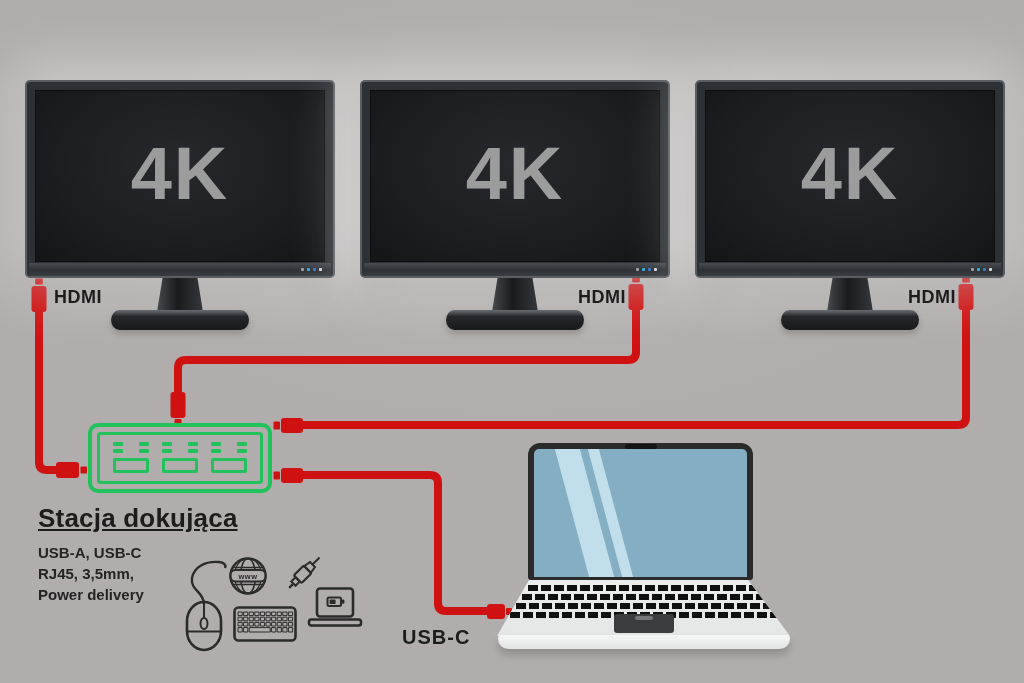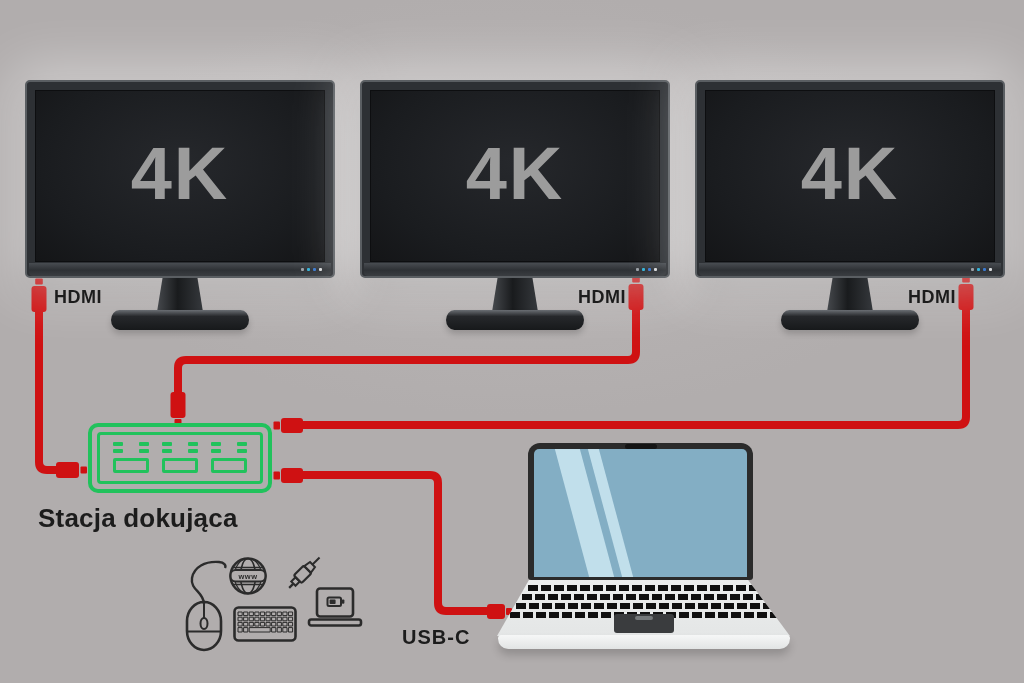--- a/index.html
+++ b/index.html
@@ -52,21 +52,21 @@
   
   .hdmi-label{
     position:absolute;top:287px;font-size:18px;font-weight:bold;color:var(--label-text,#1c1c1c);
     letter-spacing:.5px;z-index:3;
   }
   .hl1{left:54px}
   .hl2{left:570px;width:56px;text-align:right}
   .hl3{left:900px;width:56px;text-align:right}
   .dock-title{
     position:absolute;left:38px;top:503px;font-size:26px;font-weight:bold;
-    color:var(--label-text,#1c1c1c);letter-spacing:.2px;z-index:3;
+    color:var(--label-text,#1c1c1c);letter-spacing:.2px;z-index:3;text-decoration:underline;
   }
   .dock-features{
     position:absolute;left:38px;top:542px;font-size:15px;font-weight:bold;line-height:21px;
     color:#242424;z-index:3;
   }
   .usbc-label{
     position:absolute;left:402px;top:626px;font-size:20px;font-weight:bold;
     color:var(--label-text,#1c1c1c);letter-spacing:1px;z-index:3;
   }
   
@@ -258,20 +258,25 @@
         <span class="dash-row">
             <i></i>
             <i></i>
           </span>
         <span class="dock-port"></span>
       </div>
     </div>
   </div>
 
   <div class="dock-title">Stacja dokująca</div>
+  <div class="dock-features">
+    <div>USB-A, USB-C</div>
+    <div>RJ45, 3,5mm,</div>
+    <div>Power delivery</div>
+  </div>
 
   <svg class="oicon" style="left:183px;top:552px" width="50" height="100" viewBox="0 0 50 100">
     <path class="st" stroke-width="2.4" d="M21 52 C21 40 7 38 9 26 C11 15 22 9 36 10 C41 10.5 43.5 13 42 16"></path>
     <rect class="st" stroke-width="2.6" x="4" y="50" width="34" height="48" rx="17" ry="19"></rect>
     <path class="st" stroke-width="2" d="M21 50 V66"></path>
     <ellipse class="st" stroke-width="2" cx="21" cy="71.5" rx="3.5" ry="5.5"></ellipse>
     <path class="st" stroke-width="2" d="M4.5 79.5 H37.5"></path>
   </svg>
 
   <svg class="oicon" style="left:226px;top:554px" width="44" height="44" viewBox="0 0 44 44">

